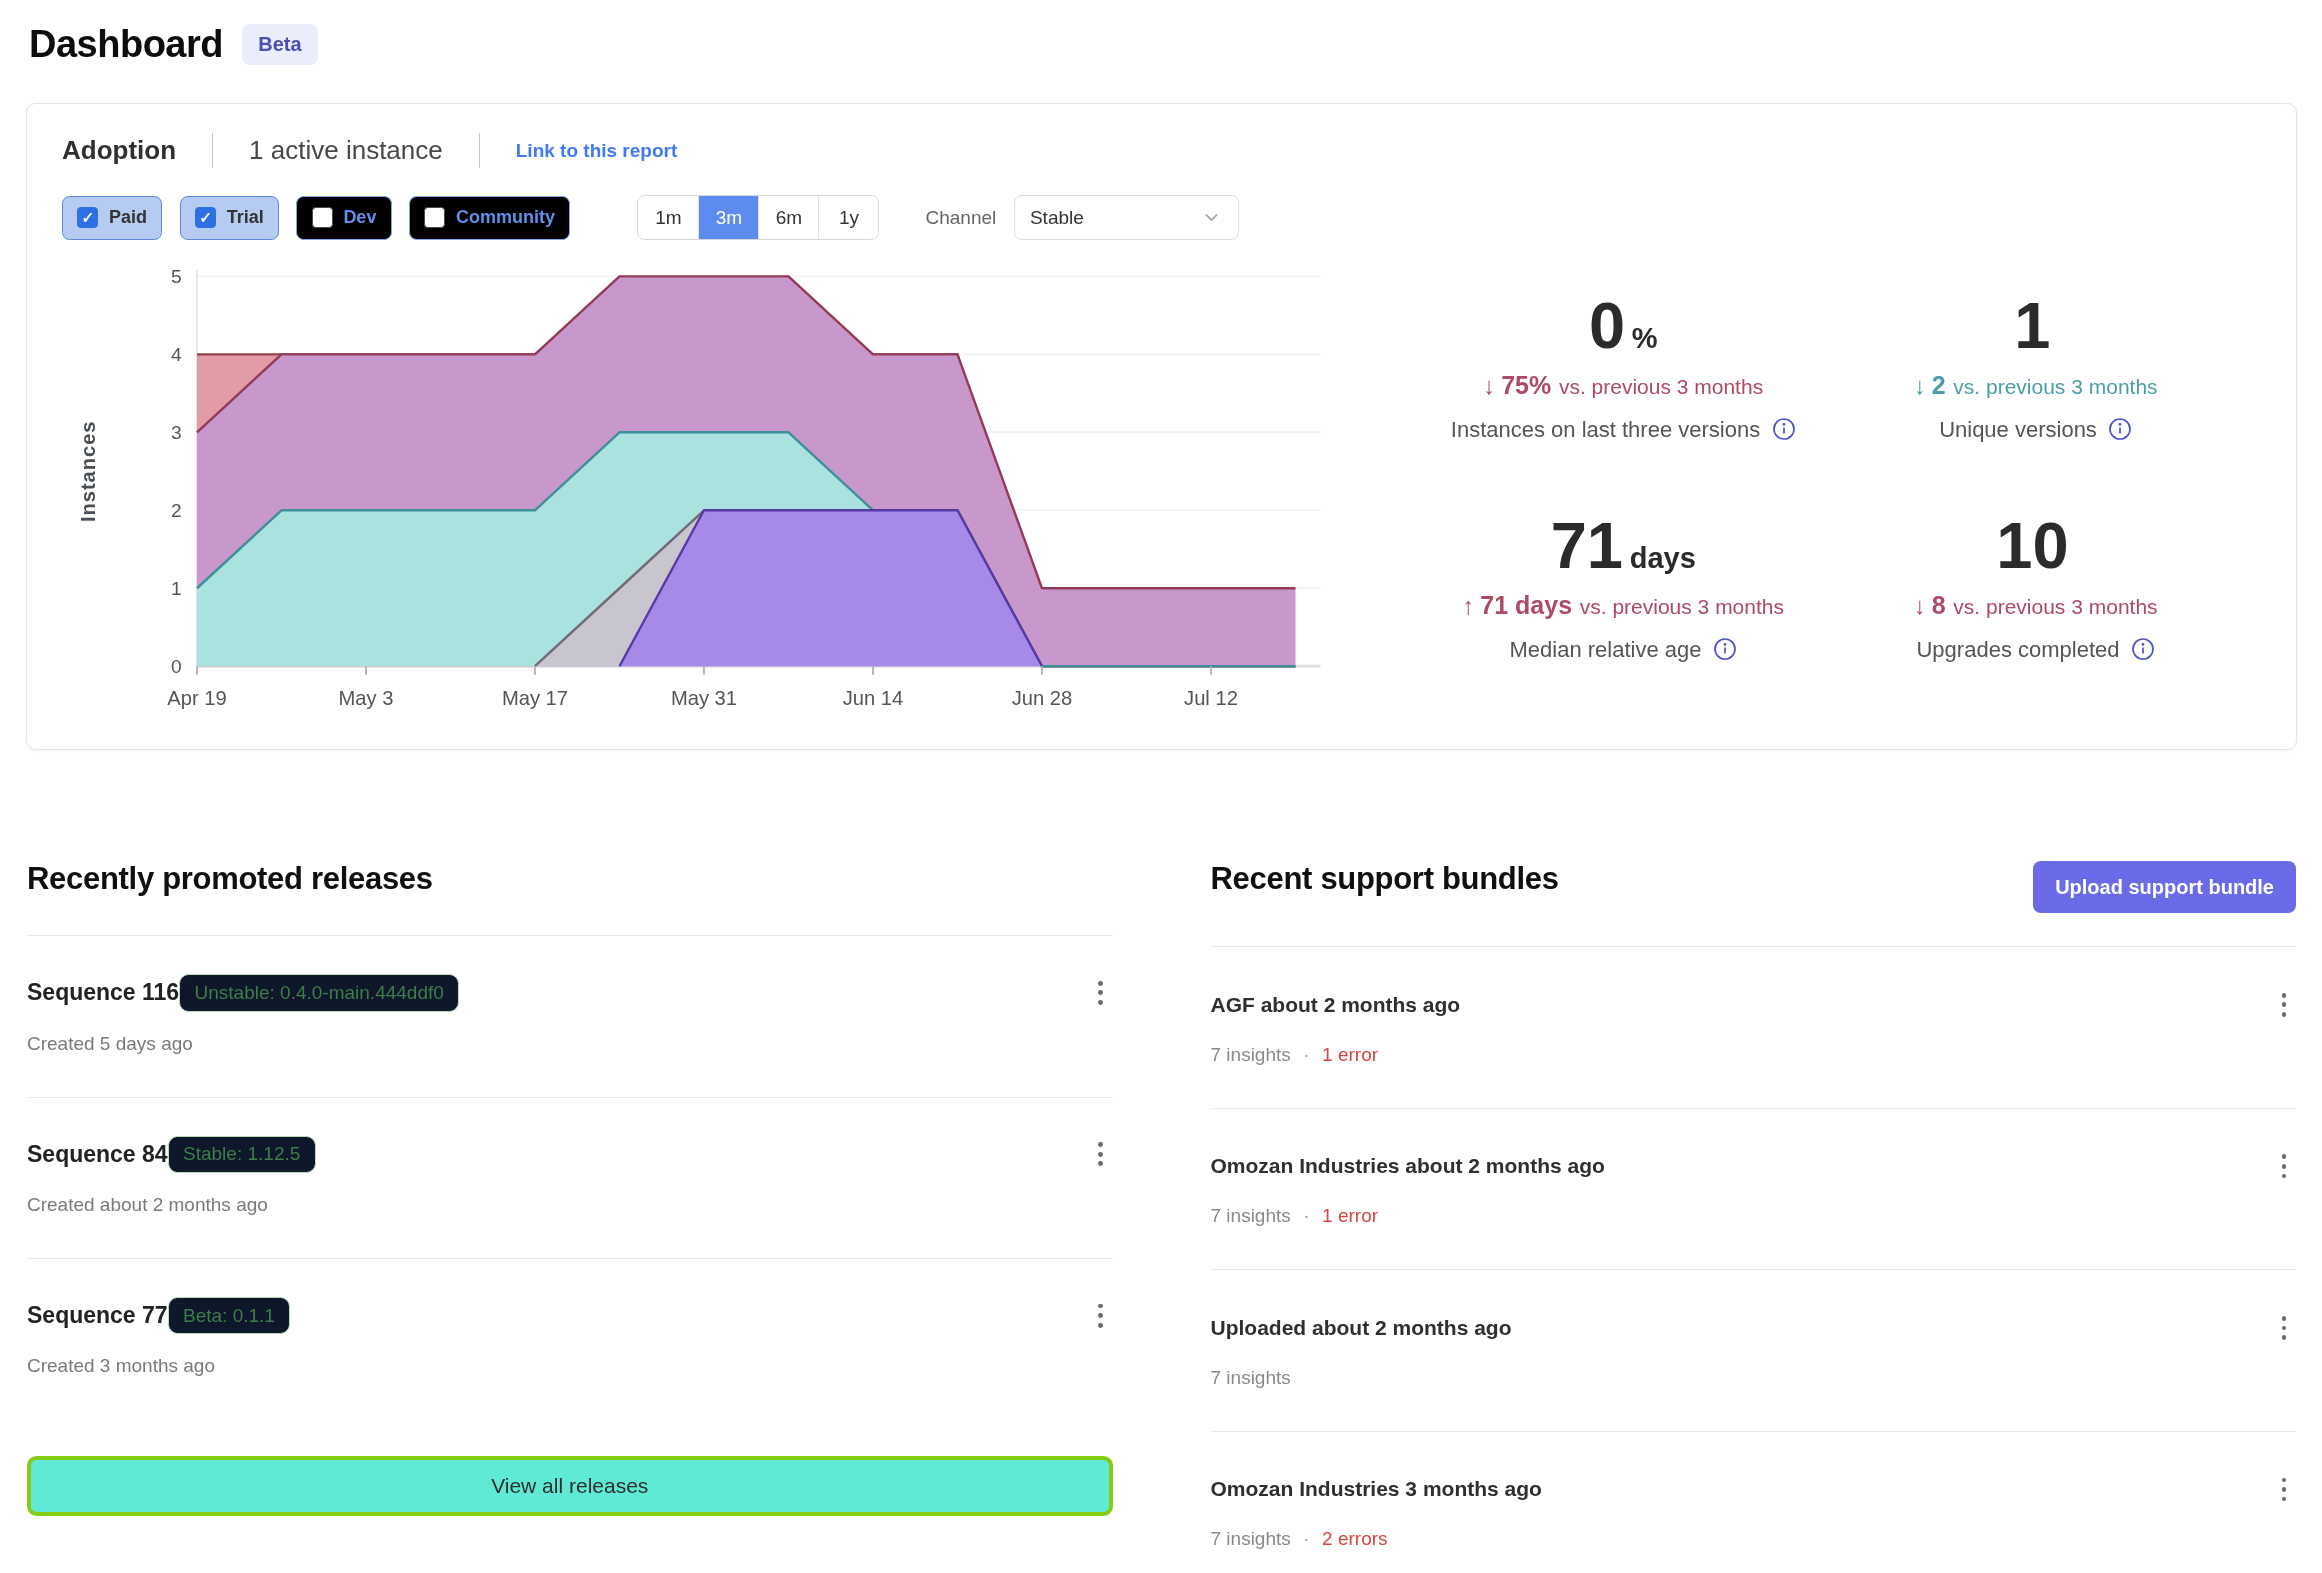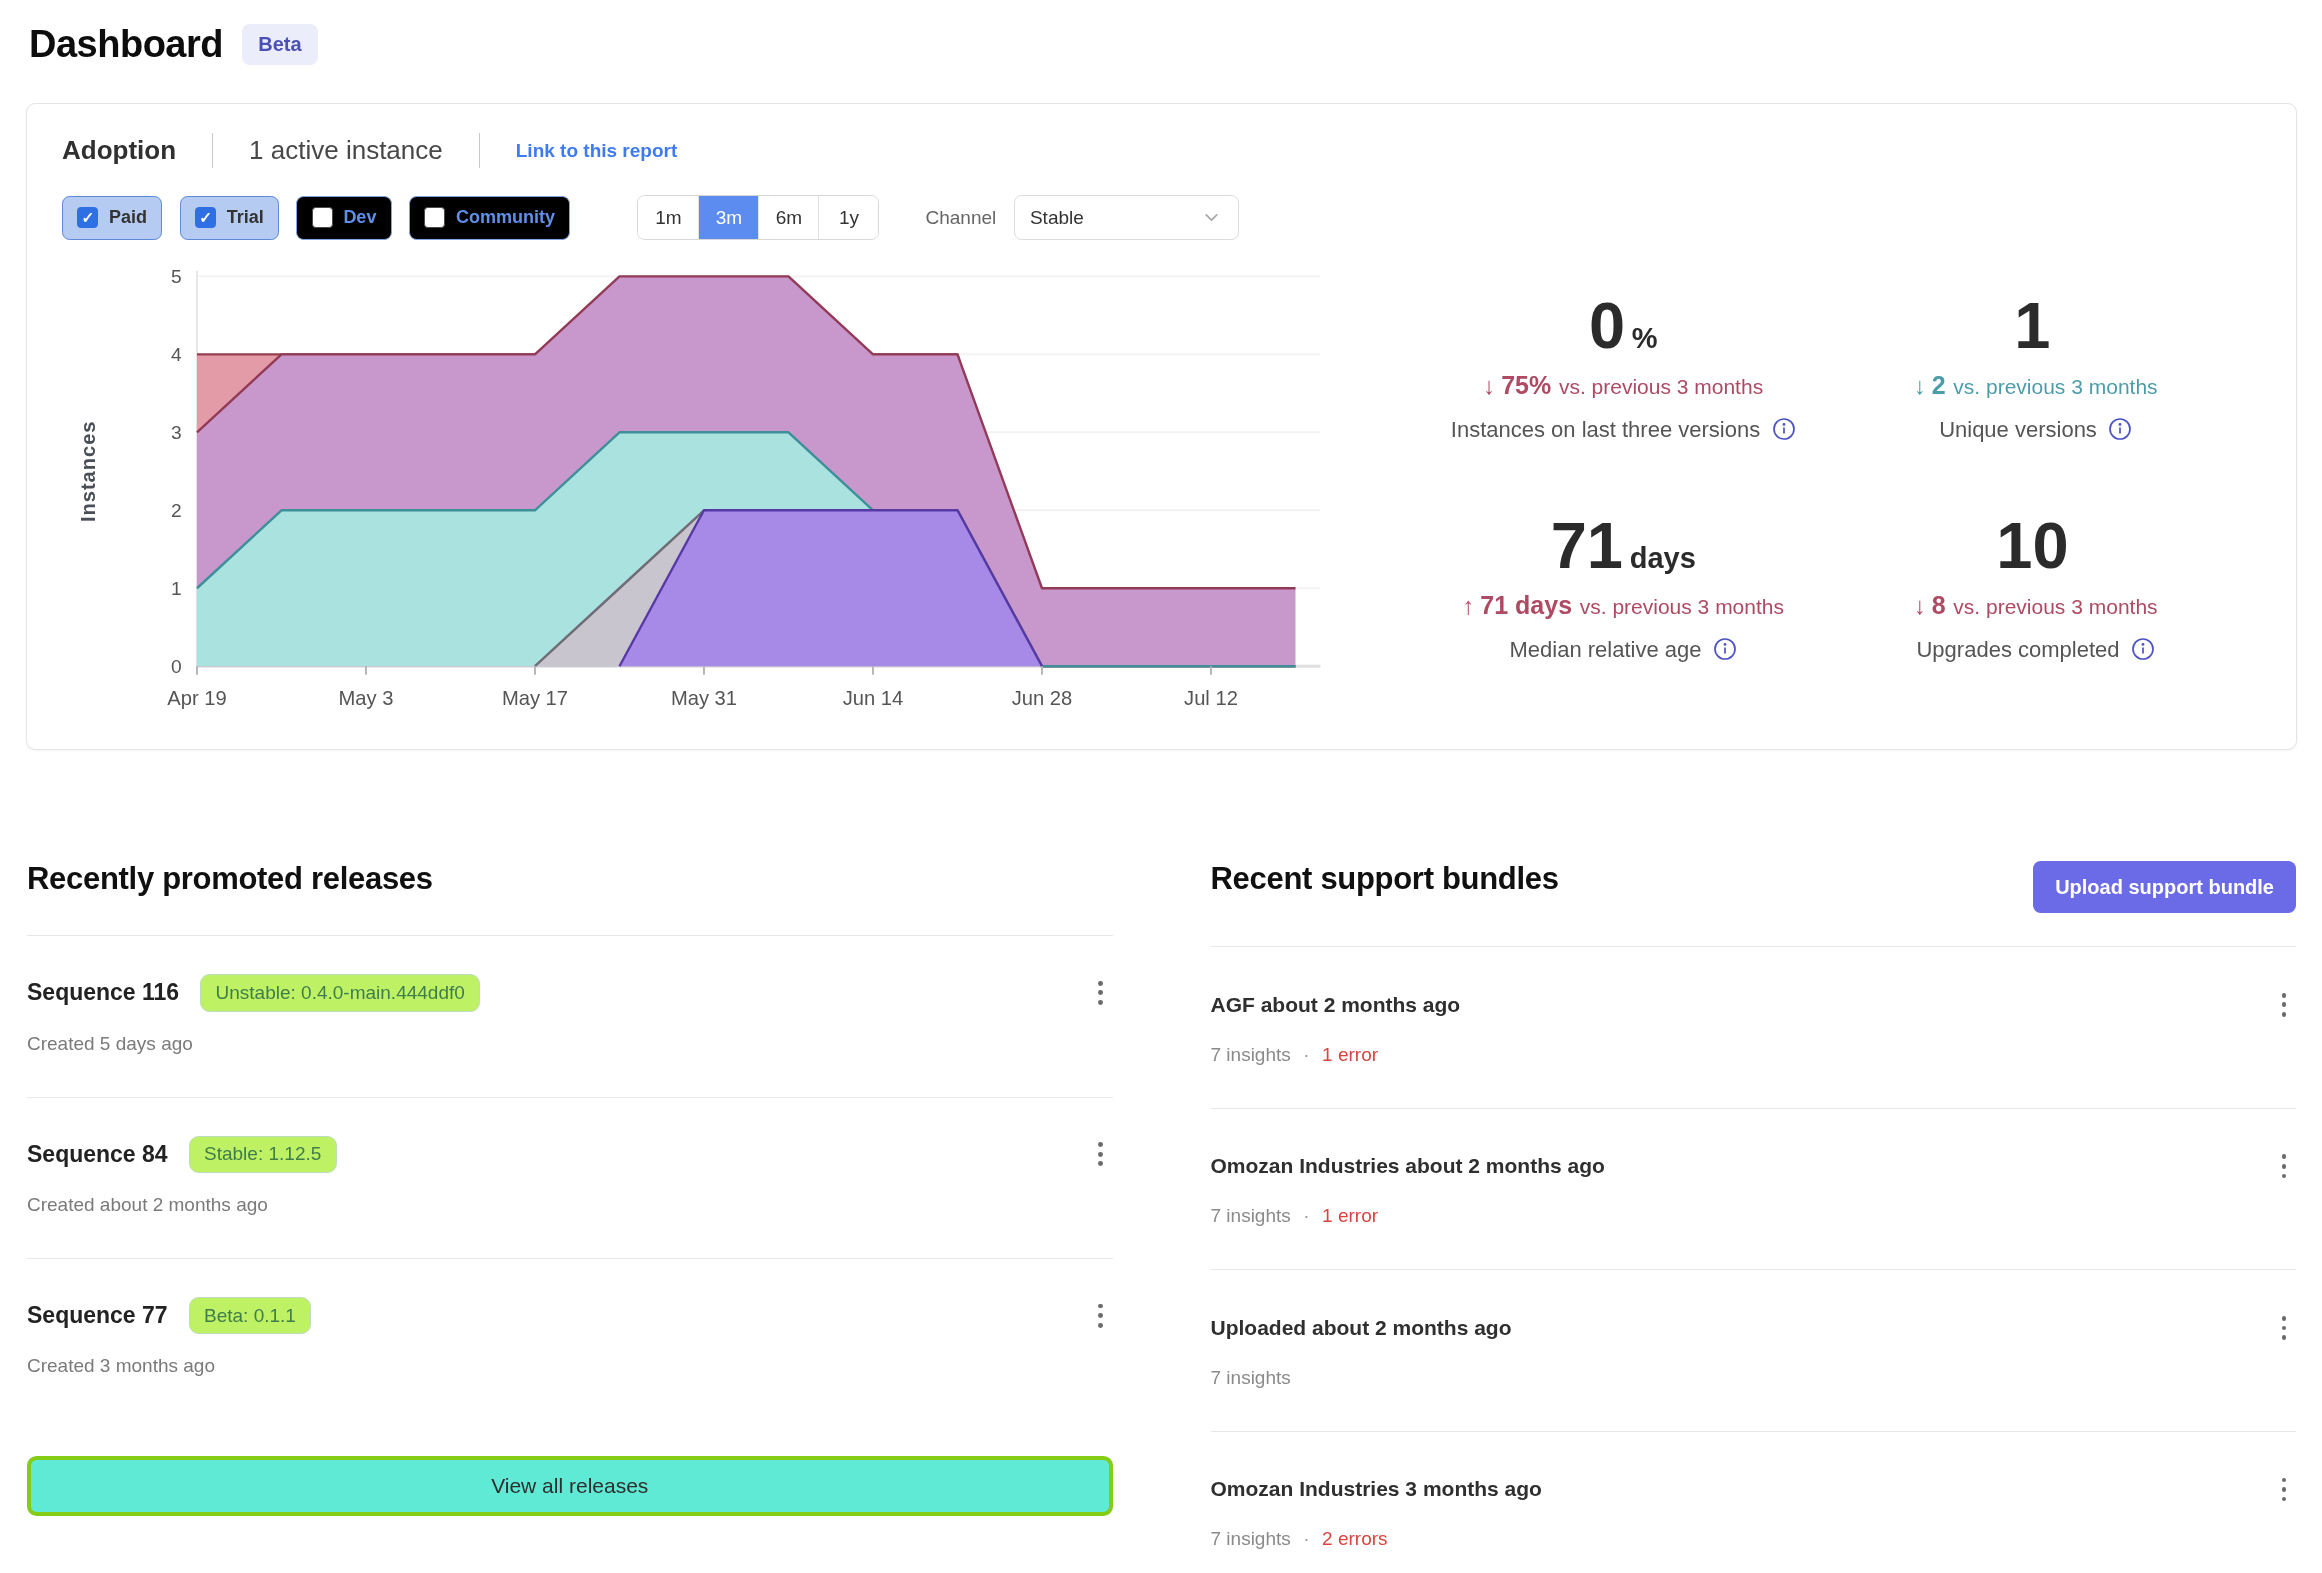--- a/index.html
+++ b/index.html
@@ -56,23 +56,23 @@
     display:flex; justify-content:center; gap:11.5px; }
   .info-icon { width:24px; height:24px; flex:none; cursor:pointer; }
 
   .sections { display:flex; gap:98px; padding:0 27px; margin-top:111px; }
   .col { flex:1; min-width:0; }
   .section-heading { font-size:31px; font-weight:800; color:#101010; letter-spacing:-0.3px; }
   .left-head { margin-bottom:38px; }
   .divider { border-top:1px solid #e8e8e8; }
 
   .rel-row { padding:38px 0 42px; }
-  .rel-top { display:flex; align-items:center; gap:21px; }
+  .rel-top { display:flex; align-items:center; }
   .rel-seq { font-size:23px; font-weight:700; color:#222; }
-  .pill { font-size:19px; color:#3f7d4b; background:#bef264; border:1px solid #bcdcbc;
+  .pill { font-size:19px; color:#3f7d4b; background:#0f172a; border:1px solid #bcdcbc;
     border-radius:9.6px; padding:6.7px 14.4px; white-space:nowrap; }
   .created { margin-top:21px; font-size:19px; color:#7a7a7a; }
 
   .kebab { margin-left:auto; display:flex; flex-direction:column; gap:4.8px; padding:5.8px 9.6px; cursor:pointer; }
   .kebab i { width:4.8px; height:4.8px; border-radius:50%; background:#6b6b6b; }
 
   .view-all-btn { margin-top:37px; width:100%; height:60px; background:#5eead4;
     border:4px solid #84cc16; border-radius:9.6px; font-size:21px; color:#2e2e2e;
     font-family:"Liberation Sans",sans-serif; cursor:pointer; }
 

